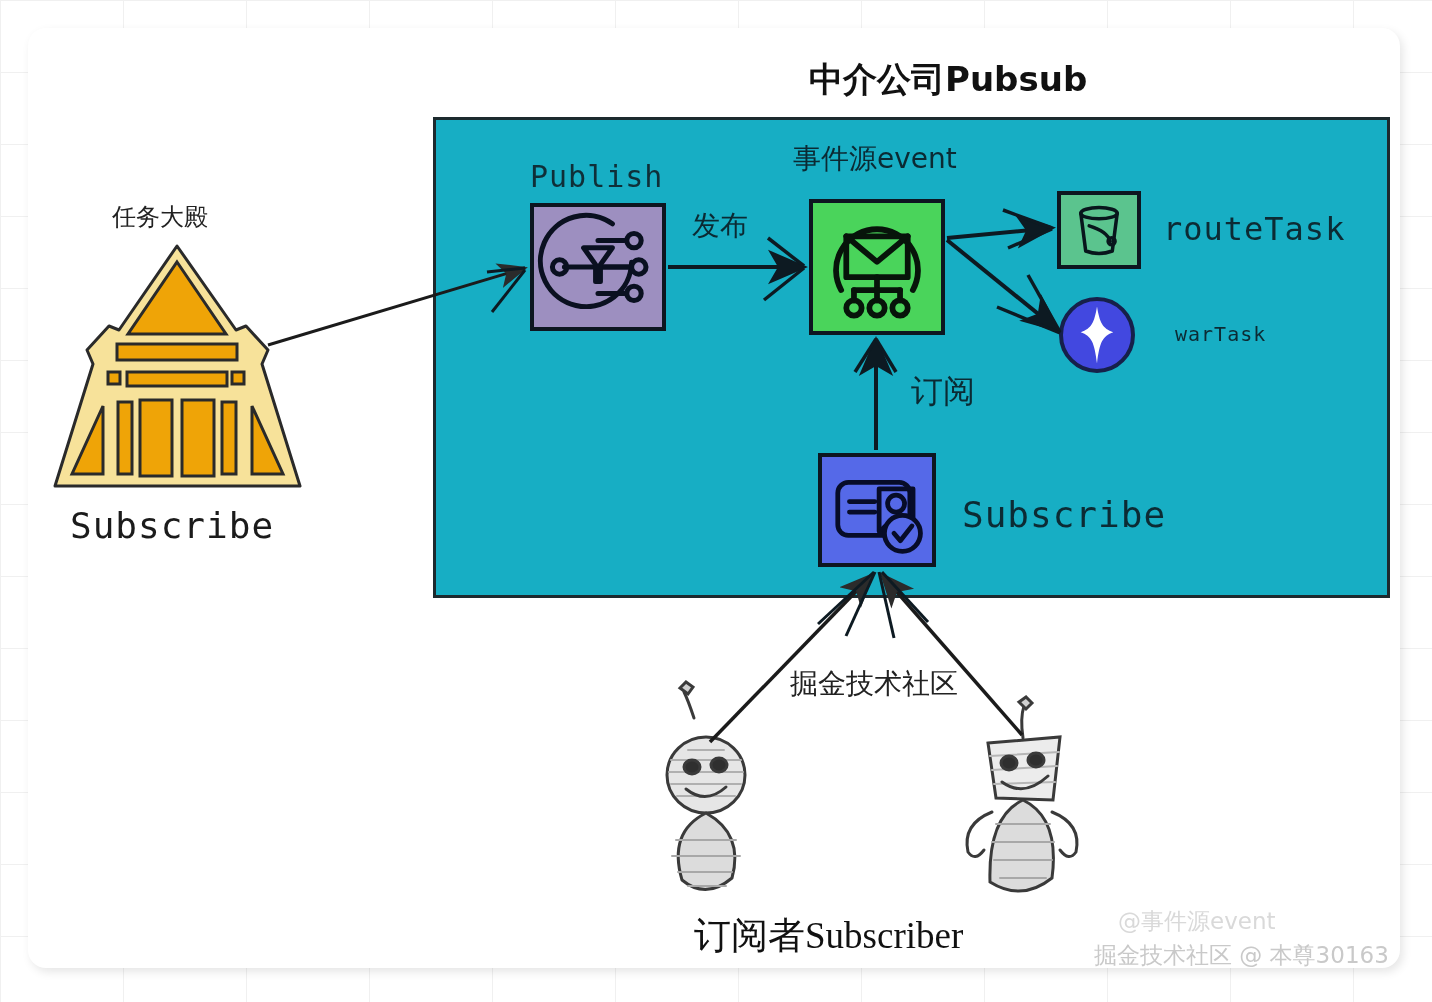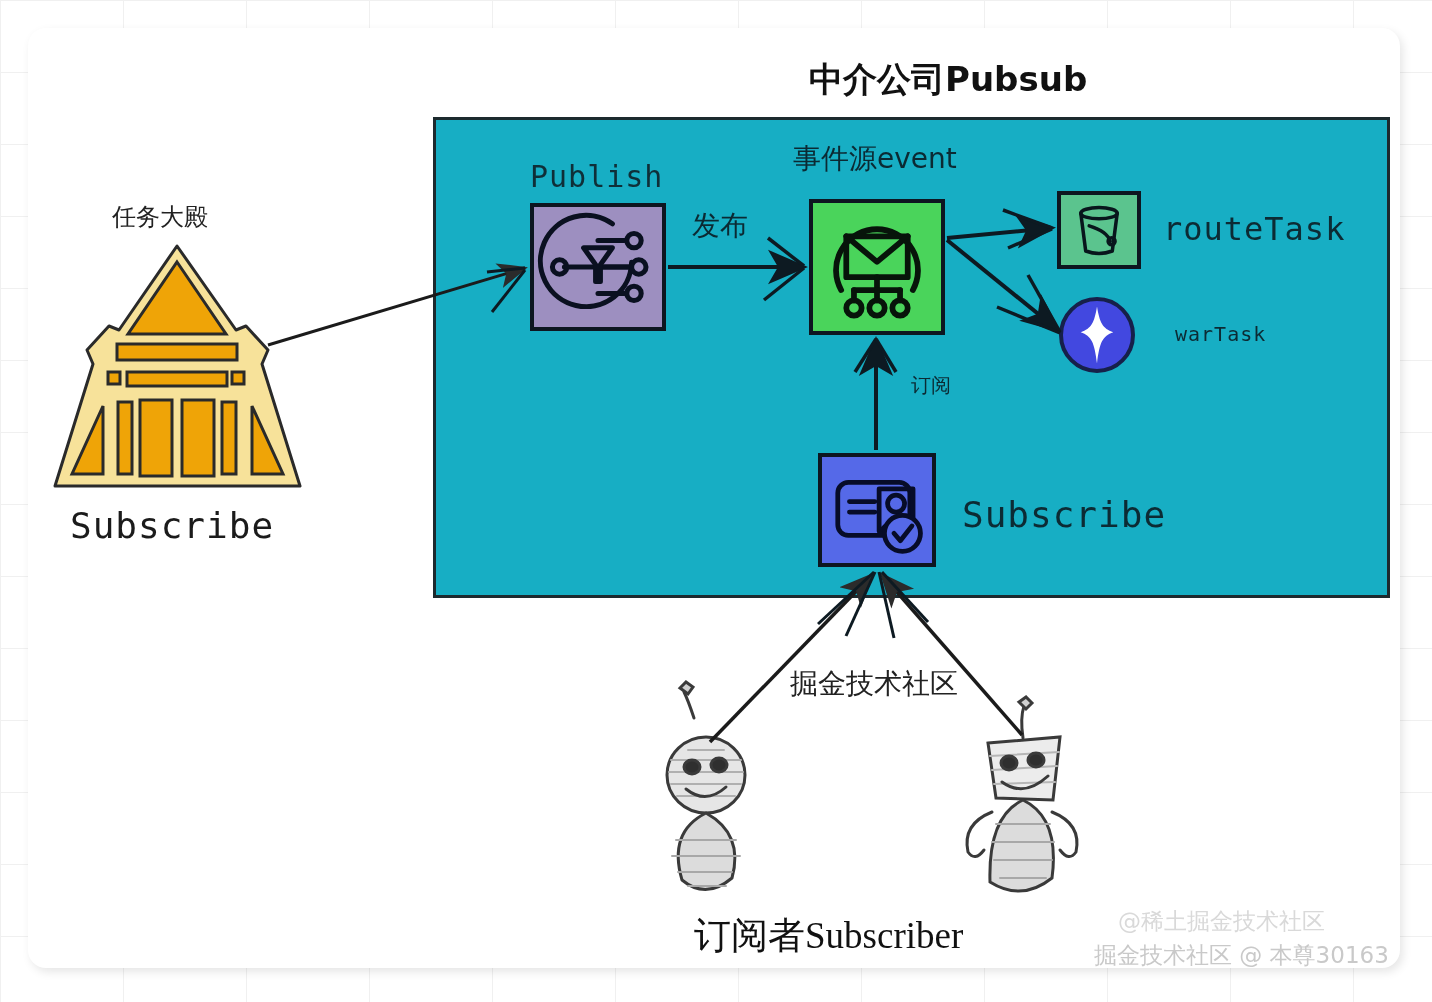--- a/index.html
+++ b/index.html
@@ -85,21 +85,21 @@
   #routetask-label {
     left: 1163px; top: 213px;
     font-size: 32px; color: #0c2b34; letter-spacing: 1px;
   }
   #wartask-label {
     left: 1175px; top: 324px;
     font-size: 20px; color: #0c2b34; letter-spacing: 1px;
   }
   #dingyue-label {
     left: 911px; top: 375px;
-    font-size: 20px; color: #0b2a33;
+    font-size: 32px; color: #0b2a33;
   }
   #subscribe-label {
     left: 962px; top: 497px;
     font-size: 36px; color: #0c2b34; letter-spacing: 1px;
   }
   #disciples-label {
     left: 790px; top: 670px;
     font-size: 28px; color: #222;
   }
   #subscriber-label {
@@ -337,16 +337,16 @@
     <g>
       <path d="M710 742 L872 575" fill="none" stroke="#1b1b1b" stroke-width="3.5" marker-end="url(#ah-gray)"></path>
       <path d="M1022 735 L882 575" fill="none" stroke="#1b1b1b" stroke-width="3.5" marker-end="url(#ah-gray)"></path>
       <path d="M818 624 L874 572" fill="none" stroke="#0d1a22" stroke-width="3"></path>
       <path d="M846 636 L875 572" fill="none" stroke="#0d1a22" stroke-width="3"></path>
       <path d="M894 638 L879 572" fill="none" stroke="#0d1a22" stroke-width="3"></path>
       <path d="M928 622 L882 572" fill="none" stroke="#0d1a22" stroke-width="3"></path>
     </g>
   </svg>
 
-  <div class="wm" id="wm-top">@稀土掘金技术社区</div>
+  <div class="wm" id="wm-top">@事件源event</div>
   <div class="wm" id="wm-bottom">掘金技术社区 @ 本尊30163</div>
 
 </div>
 
 </body></html>

